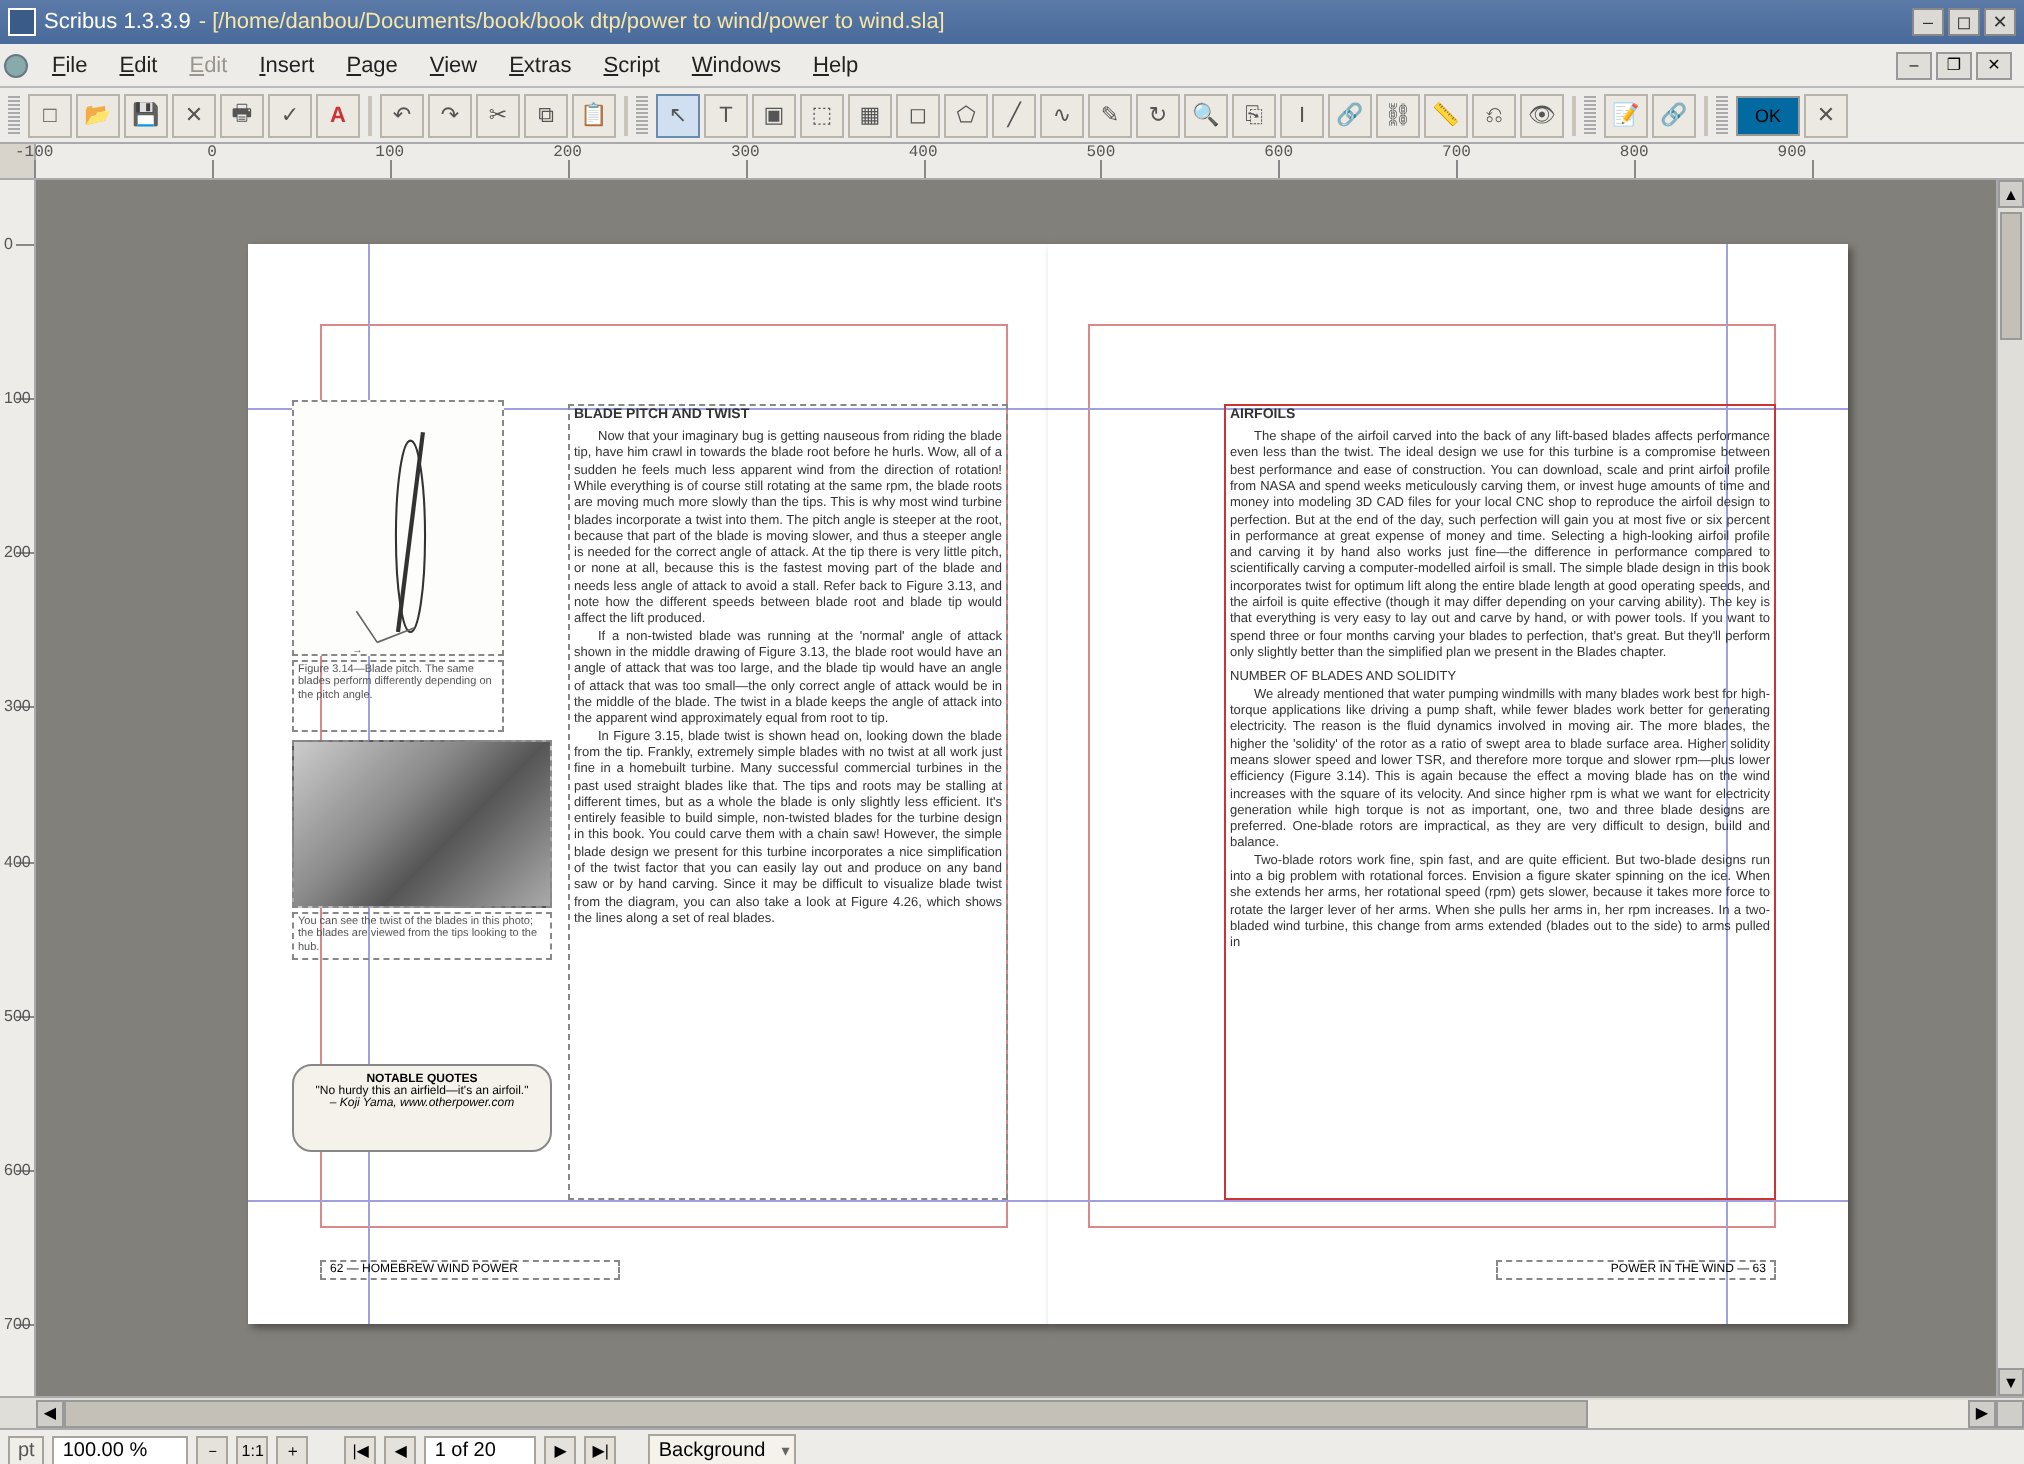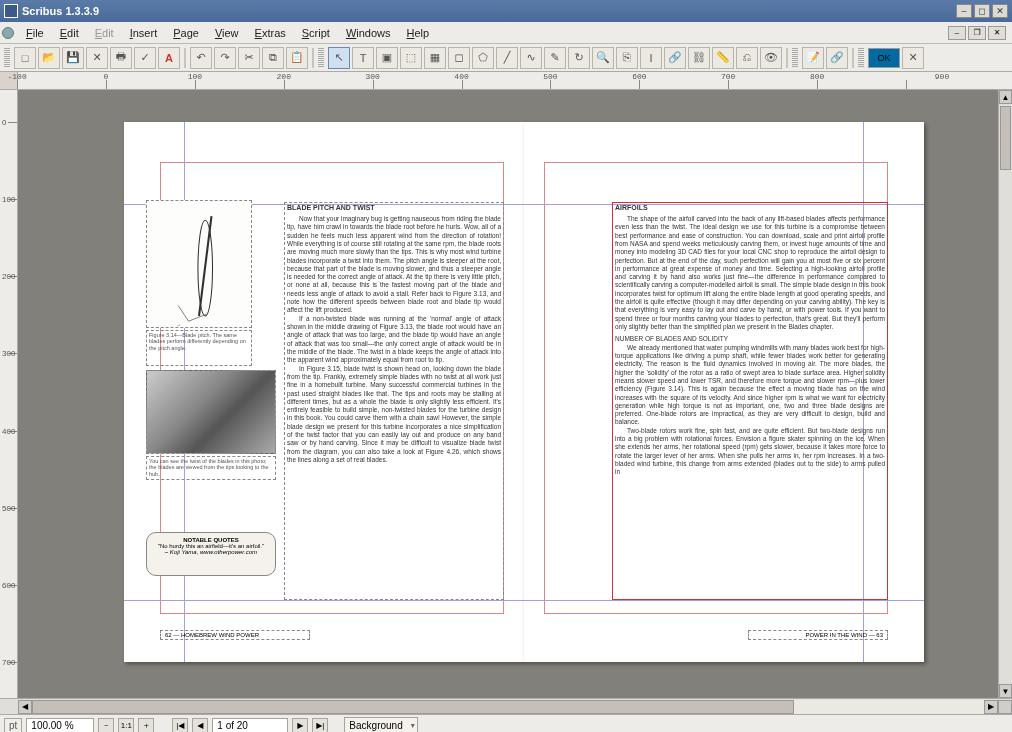--- a/index.html
+++ b/index.html
@@ -1,20 +1,20 @@
 <!DOCTYPE html>
 <html><head>
 <meta charset="utf-8">
 <style>
 * { margin: 0; padding: 0; box-sizing: border-box; }
 body { font-family: "Bitstream Vera Sans", Arial, sans-serif; font-size: 11px; background: #e8e4dc; overflow: hidden; width: 1012px; height: 732px; position: relative; }
 
 .titlebar { height: 22px; background: linear-gradient(#5b7aa8, #486a9a); display: flex; align-items: center; color: #fff; font-size: 11px; padding: 0 4px; }
 .titlebar .sys-icon { width: 14px; height: 14px; border: 1px solid #fff; margin-right: 4px; background:#3a5a88; }
-.titlebar .title-main { font-weight: bold; }
+.titlebar .title-main { font-weight: normal; }
 .titlebar .title-path { color: #f7e6a5; margin-left: 4px; }
 .titlebar .spacer { flex: 1; }
 .titlebar .win-btn { width: 16px; height: 14px; background:#dcdad5; border:1px solid #888; margin-left:2px; display:flex; align-items:center; justify-content:center; font-size:9px; color:#333; }
 
 .menubar { height: 22px; background: #edece8; border-bottom: 1px solid #bbb; display: flex; align-items: center; padding: 0 2px; }
 .menubar .dot { width: 12px; height: 12px; border-radius: 50%; background:#8aa; border:1px solid #678; margin-right:4px;}
 .menubar .menu-item { padding: 2px 8px; color: #222; cursor: pointer; }
 .menubar .menu-item.first::first-letter { text-decoration: underline; }
 .menubar .menu-item.dis { color: #9b968c; }
 .menubar .right-btns { margin-left:auto; display:flex; gap:2px; padding-right:4px;}
@@ -70,20 +70,21 @@
 .status-row .nav-btn { width:16px; height:16px; border:1px solid #a8a49c; background:#e4e2da; display:flex; align-items:center; justify-content:center; font-size:8px;}
 .status-row .combo { height:18px; border:1px solid #a8a49c; background:#f4f2ea; font-size:10px; padding:0 14px 0 4px; display:flex; align-items:center; position:relative;}
 .status-row .combo:after { content:"▾"; position:absolute; right:2px; font-size:8px; color:#666;}
 </style>
 </head>
 <body>
 
 <div class="titlebar">
   <div class="sys-icon"></div>
   <span class="title-main">Scribus 1.3.3.9</span>
+  <span class="title-path">- [/home/danbou/Documents/book/book dtp/power to wind/power to wind.sla]</span>
   <div class="spacer"></div>
   <div class="win-btn">–</div>
   <div class="win-btn">◻</div>
   <div class="win-btn">✕</div>
 </div>
 
 <div class="menubar">
   <div class="dot"></div>
   <div class="menu-item first">File</div>
   <div class="menu-item first">Edit</div>
@@ -164,21 +165,21 @@
     <div class="tick-lbl" style="left: 461.556px;">400</div>
     <div class="tick" style="left: 550.444px;"></div>
     <div class="tick-lbl" style="left: 550.444px;">500</div>
     <div class="tick" style="left: 639.333px;"></div>
     <div class="tick-lbl" style="left: 639.333px;">600</div>
     <div class="tick" style="left: 728.222px;"></div>
     <div class="tick-lbl" style="left: 728.222px;">700</div>
     <div class="tick" style="left: 817.111px;"></div>
     <div class="tick-lbl" style="left: 817.111px;">800</div>
     <div class="tick" style="left: 906px;"></div>
-    <div class="tick-lbl" style="left: 942px;">900</div>
+    <div class="tick-lbl" style="left: 896px;">900</div>
   </div>
 
 <div class="workspace">
   <div class="ruler-v">
       <div class="tick" style="top: 32px;"></div>
       <div class="tick-lbl" style="top: 32px;">0</div>
       <div class="tick" style="top: 109.143px;"></div>
       <div class="tick-lbl" style="top: 109.143px;">100</div>
       <div class="tick" style="top: 186.286px;"></div>
       <div class="tick-lbl" style="top: 186.286px;">200</div>
@@ -274,21 +275,21 @@
   <span style="font-size:10px; color:#555; border:1px solid #a8a49c; padding:1px 4px; background:#f0eee8;">pt</span>
   <div class="field" style="width:68px">
       <span>100.00 %</span>
     </div>
   <div class="nav-btn">－</div>
   <div class="nav-btn">1:1</div>
   <div class="nav-btn">＋</div>
   <div style="width:10px"></div>
   <div class="nav-btn">|◀</div>
   <div class="nav-btn">◀</div>
-  <div class="field" style="width:76px">
+  <div class="field" style="width:56px">
       <span>1 of 20</span>
     </div>
   <div class="nav-btn">▶</div>
   <div class="nav-btn">▶|</div>
   <div style="width:8px"></div>
   <div class="combo">
       <span>Background</span>
     </div>
 </div>
 

